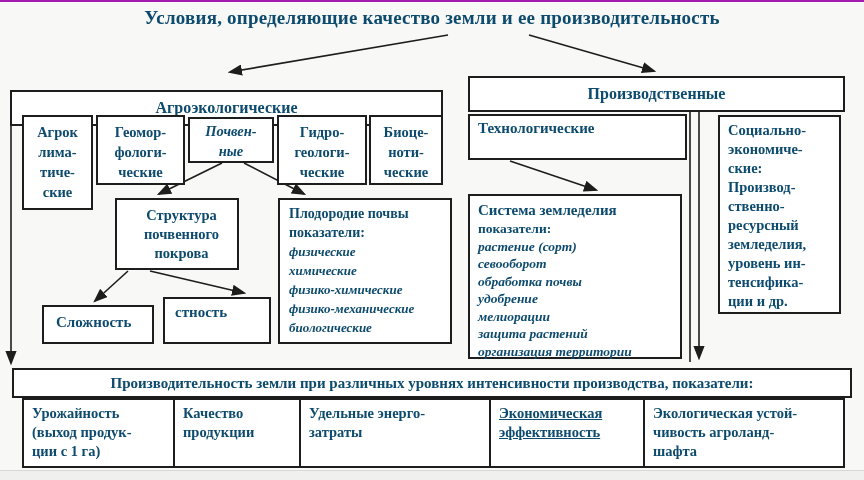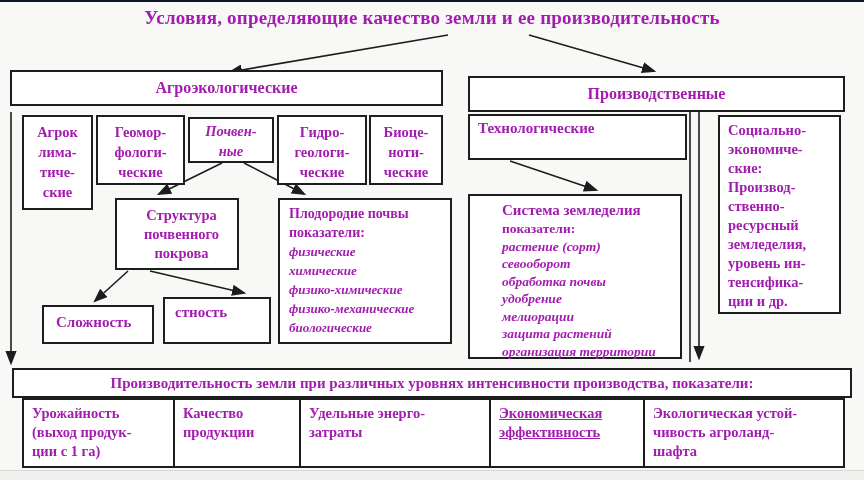--- a/index.html
+++ b/index.html
@@ -1,52 +1,52 @@
 <!DOCTYPE html>
 <html><head>
 <meta charset="utf-8">
 <style>
   html,body{margin:0;padding:0;background:#e9e9e9;}
   .stage{
     position:relative; width:864px; height:480px; overflow:hidden;
-    background:#f8f8f7; border-top:2px solid #0f172a; box-sizing:border-box;
+    background:#f8f8f7; border-top:2px solid #a21caf; box-sizing:border-box;
     font-family:"Liberation Serif","DejaVu Serif",serif;
-    color:#a21caf; font-weight:bold;
+    color:#0c4a6e; font-weight:bold;
   }
   .title{
     position:absolute; left:0; top:5px; width:100%;
     text-align:center; font-size:19px; letter-spacing:.2px;
   }
   .box{
     position:absolute; background:#ffffff; border:2px solid #1d1d1d;
     box-sizing:border-box; z-index:3;
   }
   .ln{display:block;}
   .it{font-style:italic;}
   
-  .agro-header{left:10px;top:68px;width:433px;height:36px;text-align:center;font-size:16px;line-height:31px;}
+  .agro-header{left:10px;top:88px;width:433px;height:36px;text-align:center;font-size:16px;line-height:31px;}
   .prod-header{left:468px;top:74px;width:377px;height:36px;text-align:center;font-size:16px;line-height:31px;}
   
   .factor{font-size:14.5px;line-height:20px;text-align:center;padding-top:5px;}
   .f1{left:22px;top:113px;width:71px;height:95px;}
   .f2{left:96px;top:113px;width:89px;height:70px;}
   .f3{left:188px;top:115px;width:86px;height:46px;padding-top:2px;font-style:italic;}
   .f4{left:277px;top:113px;width:90px;height:70px;}
   .f5{left:369px;top:113px;width:74px;height:70px;}
   
   .structura{left:115px;top:196px;width:124px;height:72px;font-size:14.5px;line-height:19px;padding:6px 0 0 9px;text-align:center;}
   .plodorodie{left:278px;top:196px;width:174px;height:146px;font-size:13px;line-height:19px;padding:4px 0 12px 9px;}
   .plodorodie .hd{font-size:14px;}
   .slozhnost{left:42px;top:303px;width:112px;height:39px;font-size:15px;padding:7px 0 0 12px;}
   .kontrast{left:163px;top:295px;width:108px;height:47px;font-size:15px;line-height:20px;padding:3px 0 0 10px;}
   
   .tehno{left:468px;top:112px;width:219px;height:46px;font-size:15px;padding:4px 0 0 8px;}
   .sistema{left:468px;top:192px;width:214px;height:165px;font-size:13.5px;padding:4px 0 0 8px;}
   .sistema .hd{font-size:15px;line-height:20px;}
-  .sistema .ln{line-height:17.5px;margin-left:24px;}
+  .sistema .ln{line-height:17.5px;}
   .sistema .hd.ln{line-height:20px;}
   .social{left:718px;top:113px;width:123px;height:199px;font-size:14.5px;line-height:19px;padding:4px 0 0 8px;}
   
   .bottom-header{left:12px;top:366px;width:840px;height:30px;text-align:center;font-size:15px;line-height:26px;}
   .cell{top:396px;height:70px;font-size:14.5px;line-height:19px;padding:4px 0 0 8px;}
   .c1{left:22px;width:167px;}
   .c2{left:173px;width:128px;}
   .c3{left:299px;width:192px;}
   .c4{left:489px;width:156px;text-decoration:underline;}
   .c5{left:643px;width:202px;}

